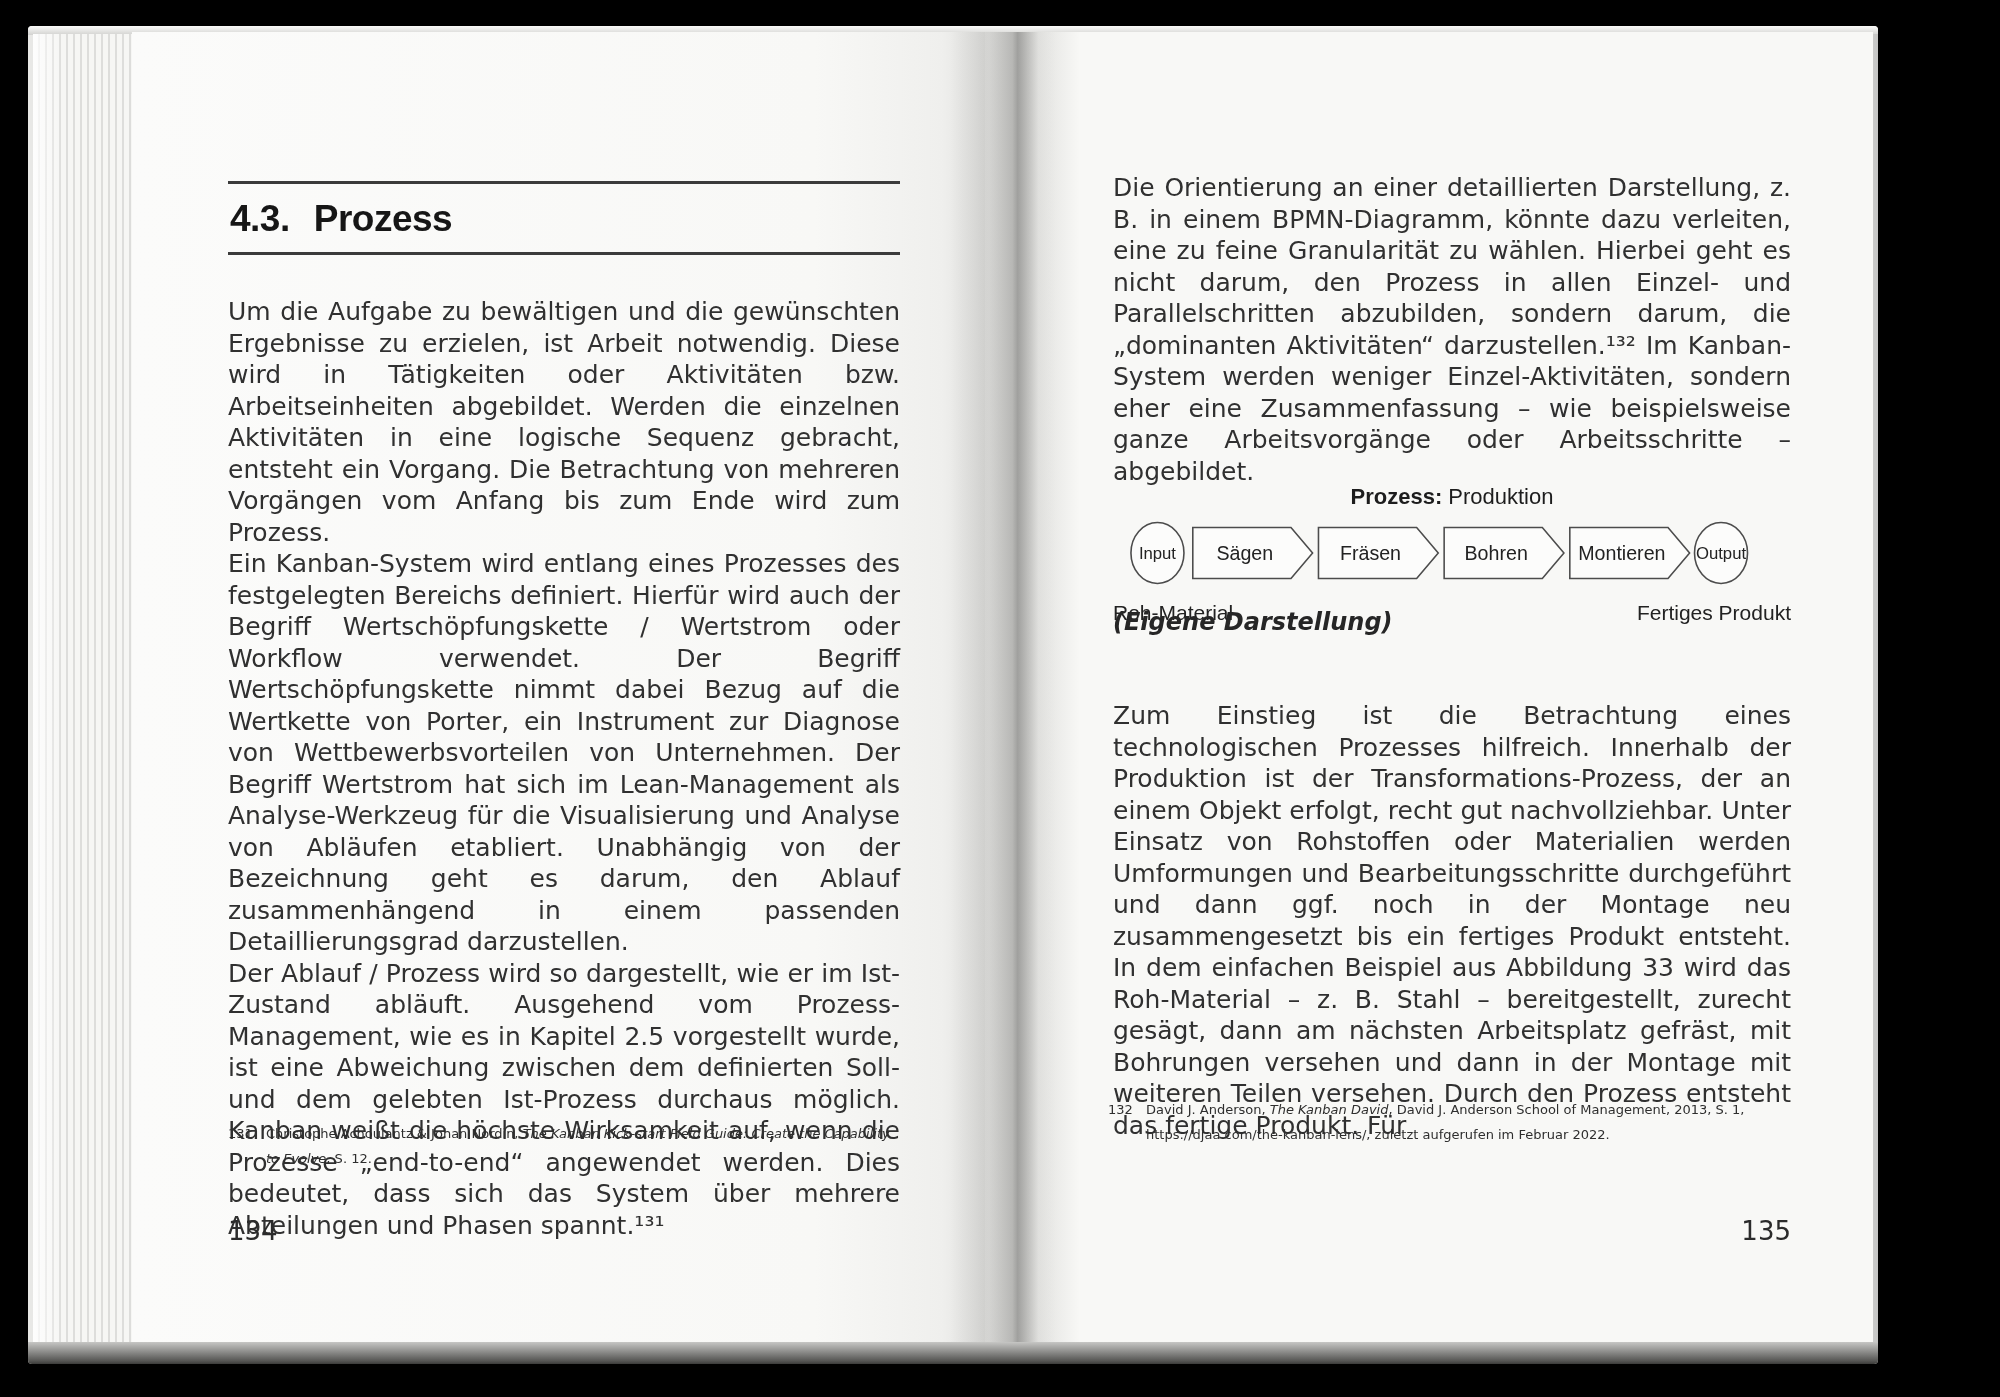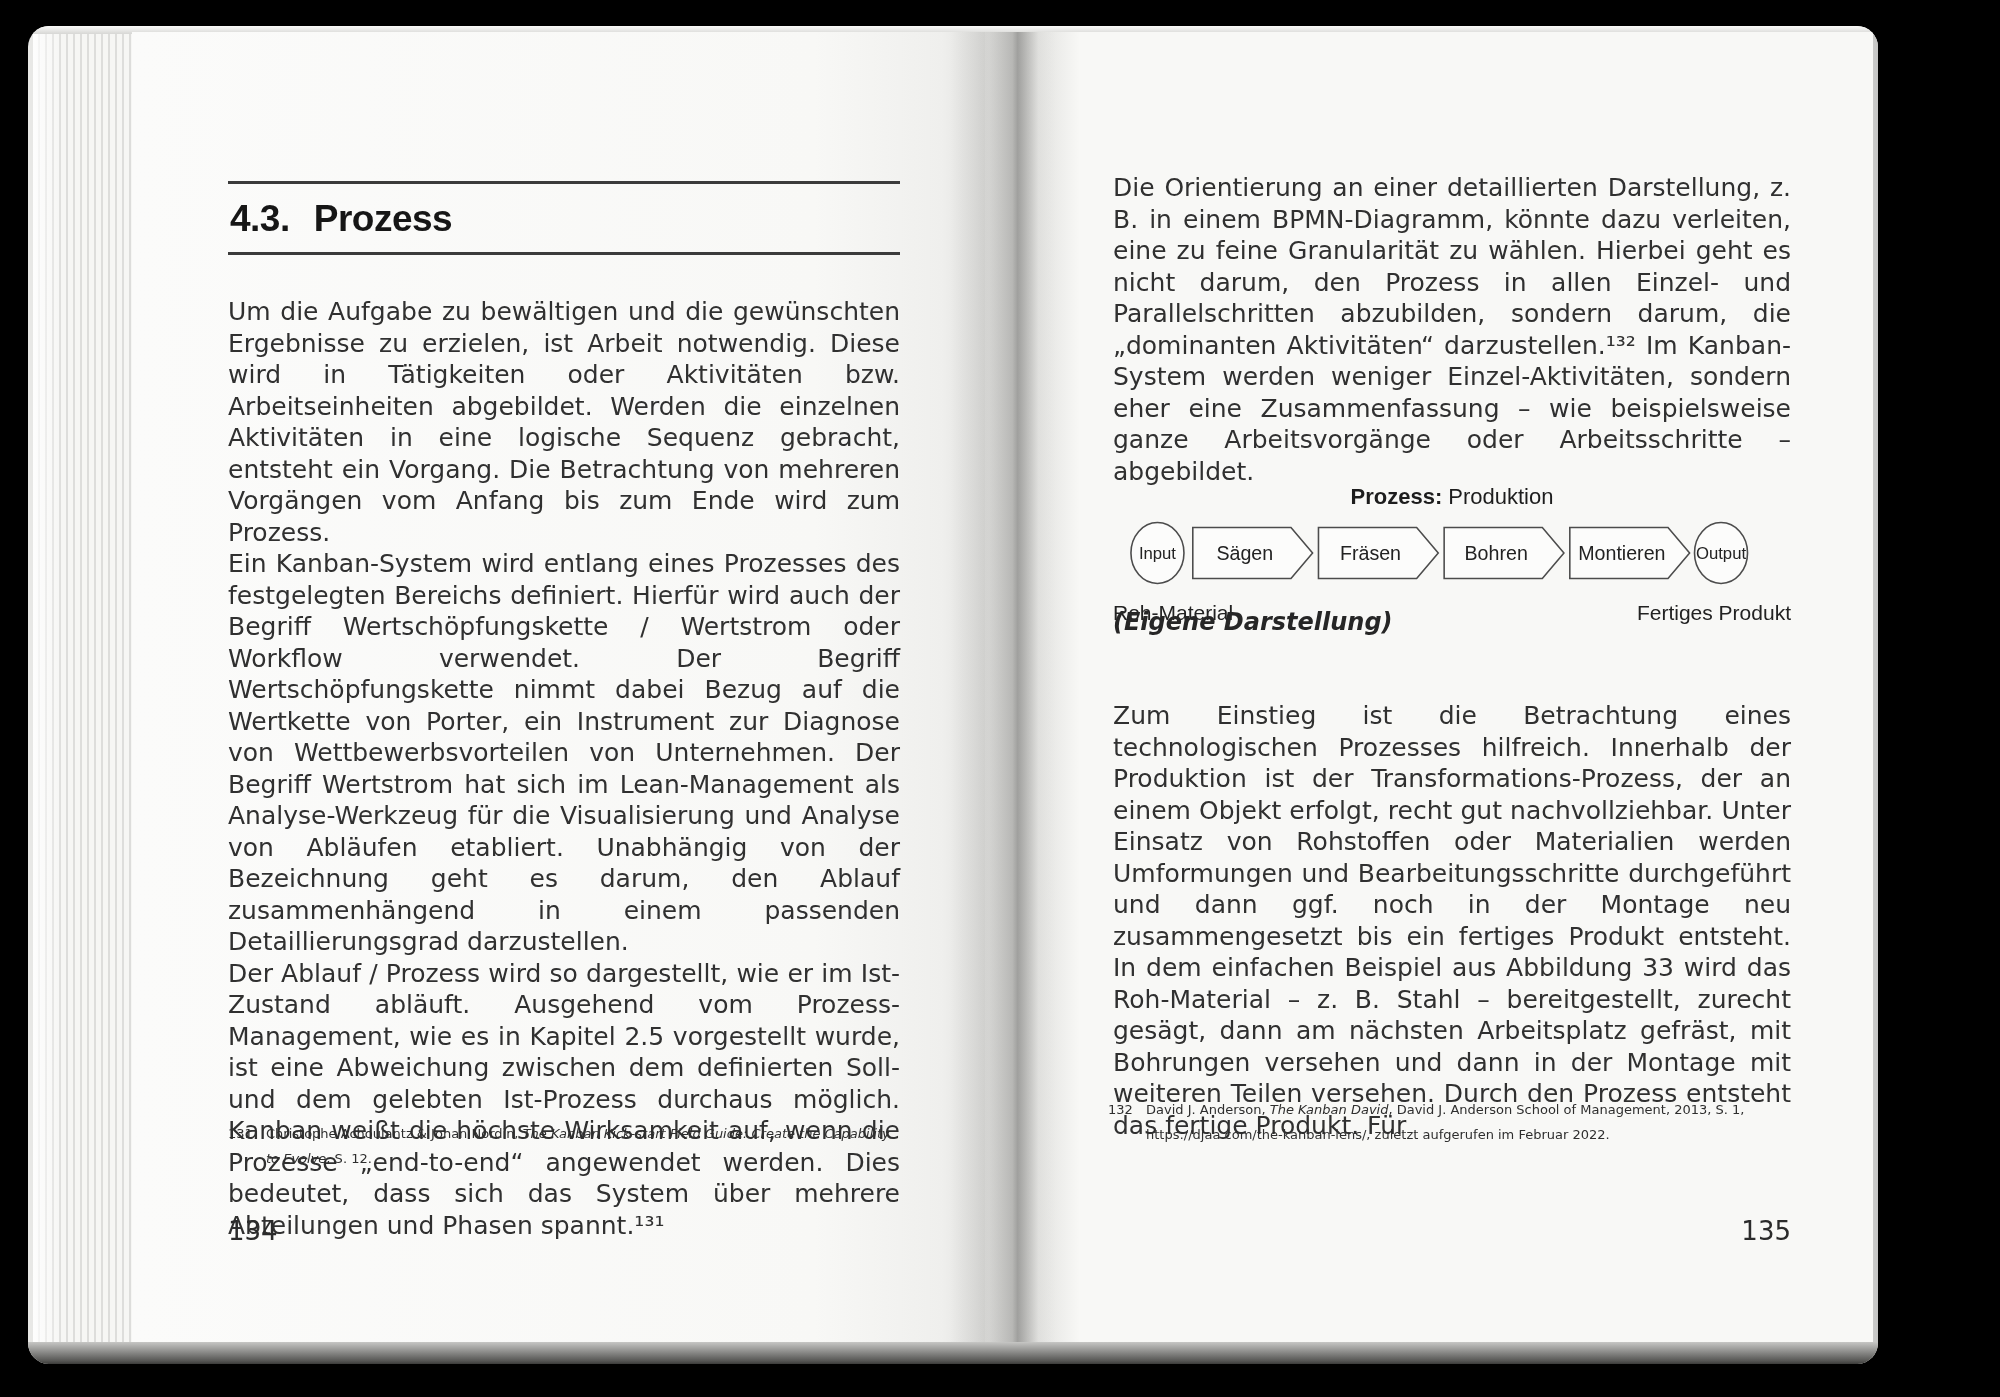--- a/index.html
+++ b/index.html
@@ -1,19 +1,19 @@
 <!DOCTYPE html>
 <html lang="de"><head>
 <meta charset="utf-8">
 <style>
   html,body{margin:0;padding:0;background:#000;}
   .stage{position:relative;width:2000px;height:1397px;background:#000;overflow:hidden;
          font-family:"DejaVu Sans",sans-serif;}
   .book{position:absolute;left:28px;top:26px;width:1850px;height:1338px;
-        border-radius:21px;overflow:hidden;background:#e8e8e6;}
+        border-radius:4px;overflow:hidden;background:#e8e8e6;}
   .top-edge{position:absolute;left:0;top:0;width:100%;height:9px;
         background:linear-gradient(180deg,#fbfbfa,#d2d2d0);}
   .bottom-edge{position:absolute;left:0;top:1316px;width:100%;height:22px;
         background:linear-gradient(180deg,#c6c6c4,#8c8c8a 45%,#575755 85%,#3c3c3a);}
   .fore-edge-left{position:absolute;left:5px;top:8px;width:99px;height:1310px;
         background:linear-gradient(90deg,rgba(255,255,255,.85),rgba(255,255,255,0) 30%),
         repeating-linear-gradient(90deg,#f6f6f4 0 5px,#dddddb 5px 7px);}
   .fore-edge-right{position:absolute;left:1845px;top:8px;width:88px;height:1310px;
         background:linear-gradient(90deg,rgba(255,255,255,.30),rgba(0,0,0,.16) 60%,rgba(0,0,0,.34)),
         repeating-linear-gradient(90deg,#b2b2b0 0 5px,#9b9b99 5px 7px);}

